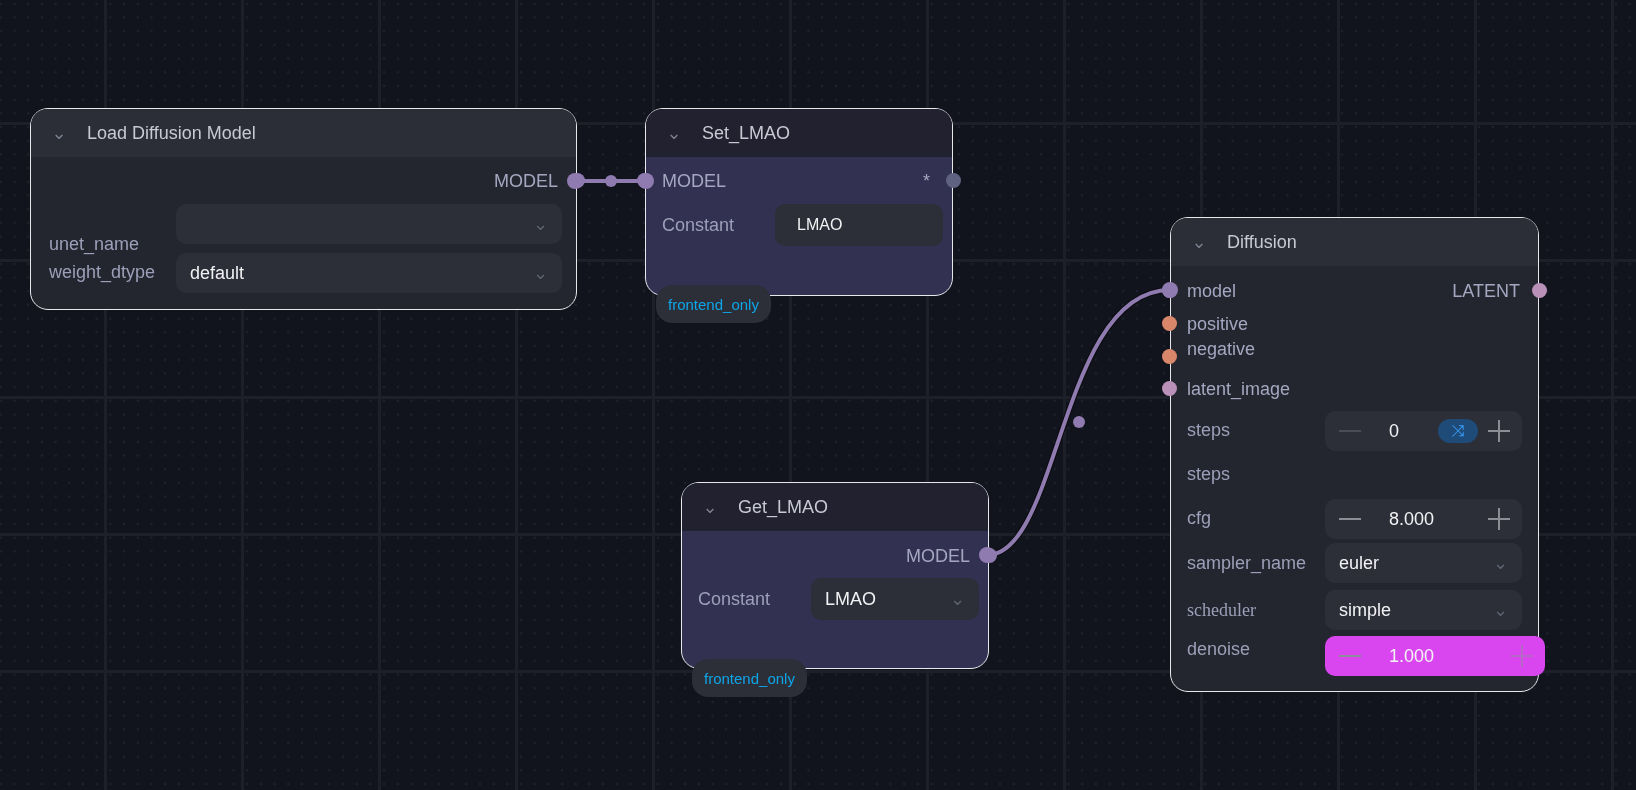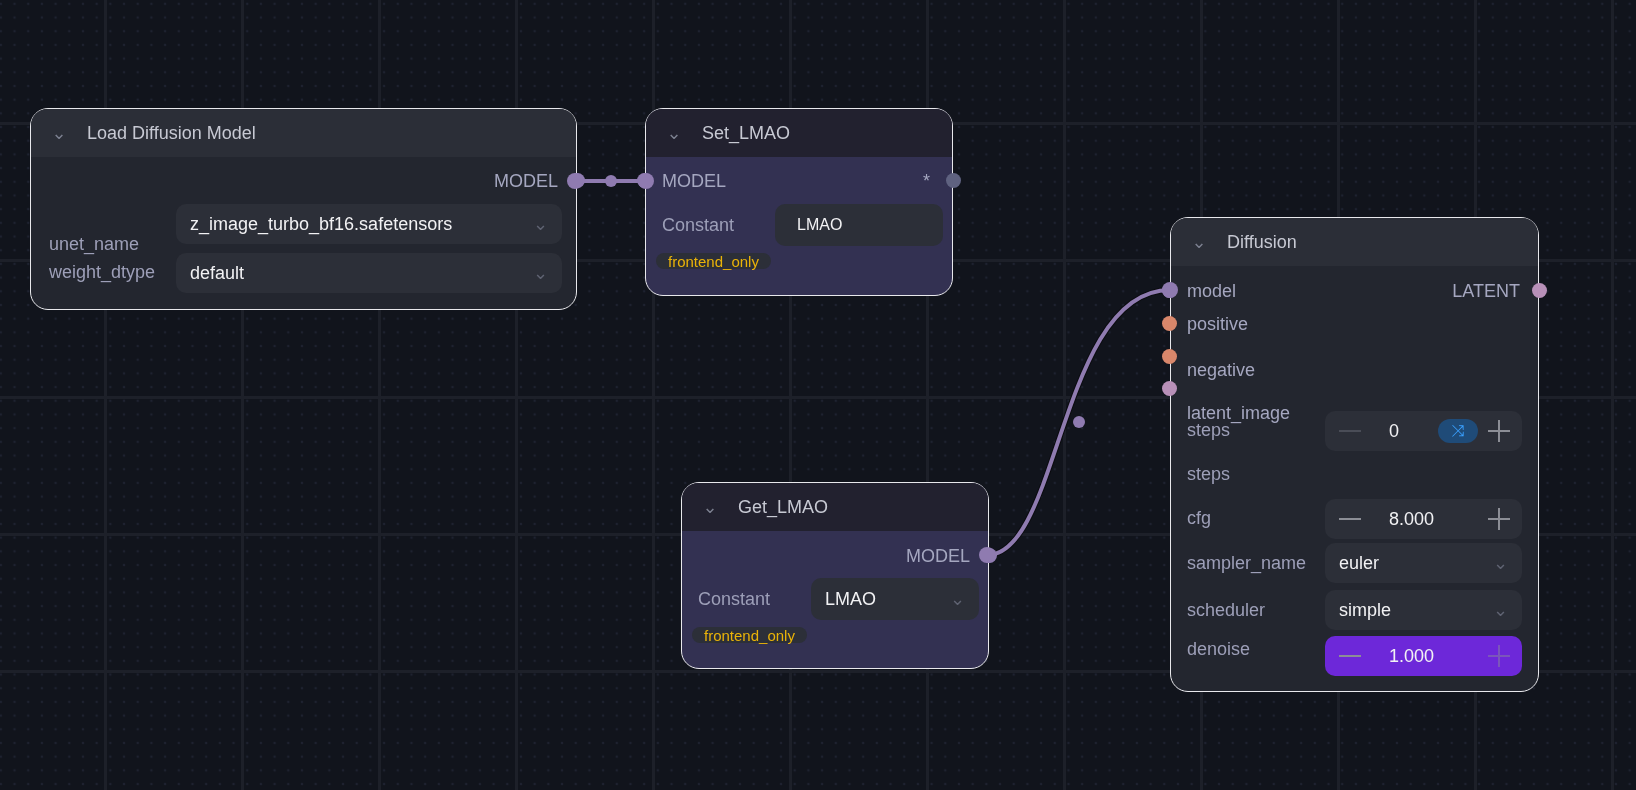--- a/index.html
+++ b/index.html
@@ -36,22 +36,22 @@
   .in-label { position: absolute; left: 16px; color: #a5a7c0; font-size: 18px; }
   .slot { position: absolute; width: 15px; height: 15px; border-radius: 50%; }
   .widget {
     position: absolute; background: #2c2f38; border-radius: 10px; height: 40px;
     display: flex; align-items: center; color: #f2f2f4; font-size: 18px; box-sizing: border-box;
   }
   .widget .val { padding-left: 14px; }
   .widget .dd { position: absolute; right: 14px; color: #5f6372; }
   .wlabel { position: absolute; color: #9d9fb8; font-size: 18px; }
   .tag {
-    position: absolute; background: #2c2f38; border-radius: 16px; height: 16px; padding: 0 12px;
-    display: flex; align-items: center; color: #eab308; font-size: 15px;
+    position: absolute; background: #2c2f38; border-radius: 16px; height: 38px; padding: 0 12px;
+    display: flex; align-items: center; color: #0ea5e9; font-size: 15px; margin-top: 32px;
   }
   .num .minus { position: absolute; left: 14px; top: 19px; width: 22px; height: 2px; background: #8c8e96; }
   .num .plus { position: absolute; right: 12px; top: 9px; width: 22px; height: 22px; }
   .num .plus::before, .num .plus::after { content: ""; position: absolute; background: #8c8e96; }
   .num .plus::before { left: 10px; top: 0; width: 2px; height: 22px; }
   .num .plus::after { top: 10px; left: 0; width: 22px; height: 2px; }
   .num .val { position: absolute; left: 50px; }
   .shuffle {
     position: absolute; right: 44px; top: 8px; width: 40px; height: 24px; border-radius: 12px;
     background: #1f4b78; display: flex; align-items: center; justify-content: center; color: #3aa0ff; font-size: 16px;
@@ -72,21 +72,20 @@
 
 <div class="node gray" style="left:30px;top:108px;width:547px;height:202px;">
   <div class="hdr">
     <span class="chev">⌄</span>
     <span>Load Diffusion Model</span>
   </div>
   <span class="out-label" style="top:62px;">MODEL</span>
   <span class="slot" style="right:-9px;top:64px;background:#8f7bb0;"></span>
   <span class="wlabel" style="left:18px;top:103px;margin-top:22px;">unet_name</span>
   <div class="widget" style="left:145px;top:95px;width:386px;">
-    <span class="val">z_image_turbo_bf16.safetensors</span>
     <span class="dd">⌄</span>
   </div>
   <span class="wlabel" style="left:18px;top:153px;text-align:right;">weight_dtype</span>
   <div class="widget" style="left:145px;top:144px;width:386px;">
     <span class="val">default</span>
     <span class="dd">⌄</span>
   </div>
 </div>
 
 <div class="node purple" style="left:645px;top:108px;width:308px;height:188px;">
@@ -125,23 +124,23 @@
     <span class="chev">⌄</span>
     <span>Diffusion</span>
   </div>
   <span class="slot" style="left:-9px;top:65px;background:#8f7bb0;"></span>
   <span class="in-label" style="top:63px;">model</span>
   <span class="out-label" style="top:63px;">LATENT</span>
   <span class="slot" style="right:-9px;top:65px;background:#b890b8;"></span>
   <span class="slot" style="left:-9px;top:98px;background:#d9876b;"></span>
   <span class="in-label" style="top:96px;">positive</span>
   <span class="slot" style="left:-9px;top:131px;background:#d9876b;"></span>
-  <span class="in-label" style="top:142px;">negative</span>
+  <span class="in-label" style="top:121px;">negative</span>
   <span class="slot" style="left:-9px;top:163px;background:#b890b8;"></span>
-  <span class="in-label" style="top:161px;margin-top:24px;">latent_image</span>
+  <span class="in-label" style="top:161px;">latent_image</span>
 
   <span class="wlabel" style="left:16px;top:202px;">steps</span>
   <div class="widget num" style="left:154px;top:193px;width:197px;">
     <span class="minus" style="background:#4a4d57;"></span>
     <span class="val">0</span>
     <span class="shuffle">⤨</span>
     <span class="plus"></span>
   </div>
 
   <span class="wlabel" style="left:16px;top:246px;">steps</span>
@@ -152,28 +151,28 @@
     <span class="val">8.000</span>
     <span class="plus"></span>
   </div>
 
   <span class="wlabel" style="left:16px;top:335px;">sampler_name</span>
   <div class="widget" style="left:154px;top:325px;width:197px;">
     <span class="val">euler</span>
     <span class="dd">⌄</span>
   </div>
 
-  <span class="wlabel" style="left:16px;top:382px;">scheduler</span>
+  <span class="wlabel" style="left:16px;top:382px;font-family:Liberation Serif, serif;">scheduler</span>
   <div class="widget" style="left:154px;top:372px;width:197px;">
     <span class="val">simple</span>
     <span class="dd">⌄</span>
   </div>
 
   <span class="wlabel" style="left:16px;top:421px;">denoise</span>
-  <div class="widget num" style="left:154px;top:418px;width:197px;background:#6d28d9;">
+  <div class="widget num" style="left:154px;top:418px;width:220px;background:#d946ef;">
     <span class="minus"></span>
     <span class="val">1.000</span>
     <span class="plus" style="opacity:0.45;"></span>
   </div>
 </div>
 
 <svg class="links" width="1636" height="790">
   <circle cx="575" cy="181" r="8" fill="#8f7bb0"></circle>
   <circle cx="646" cy="181" r="8" fill="#8f7bb0"></circle>
   <circle cx="987" cy="555" r="8" fill="#8f7bb0"></circle>

